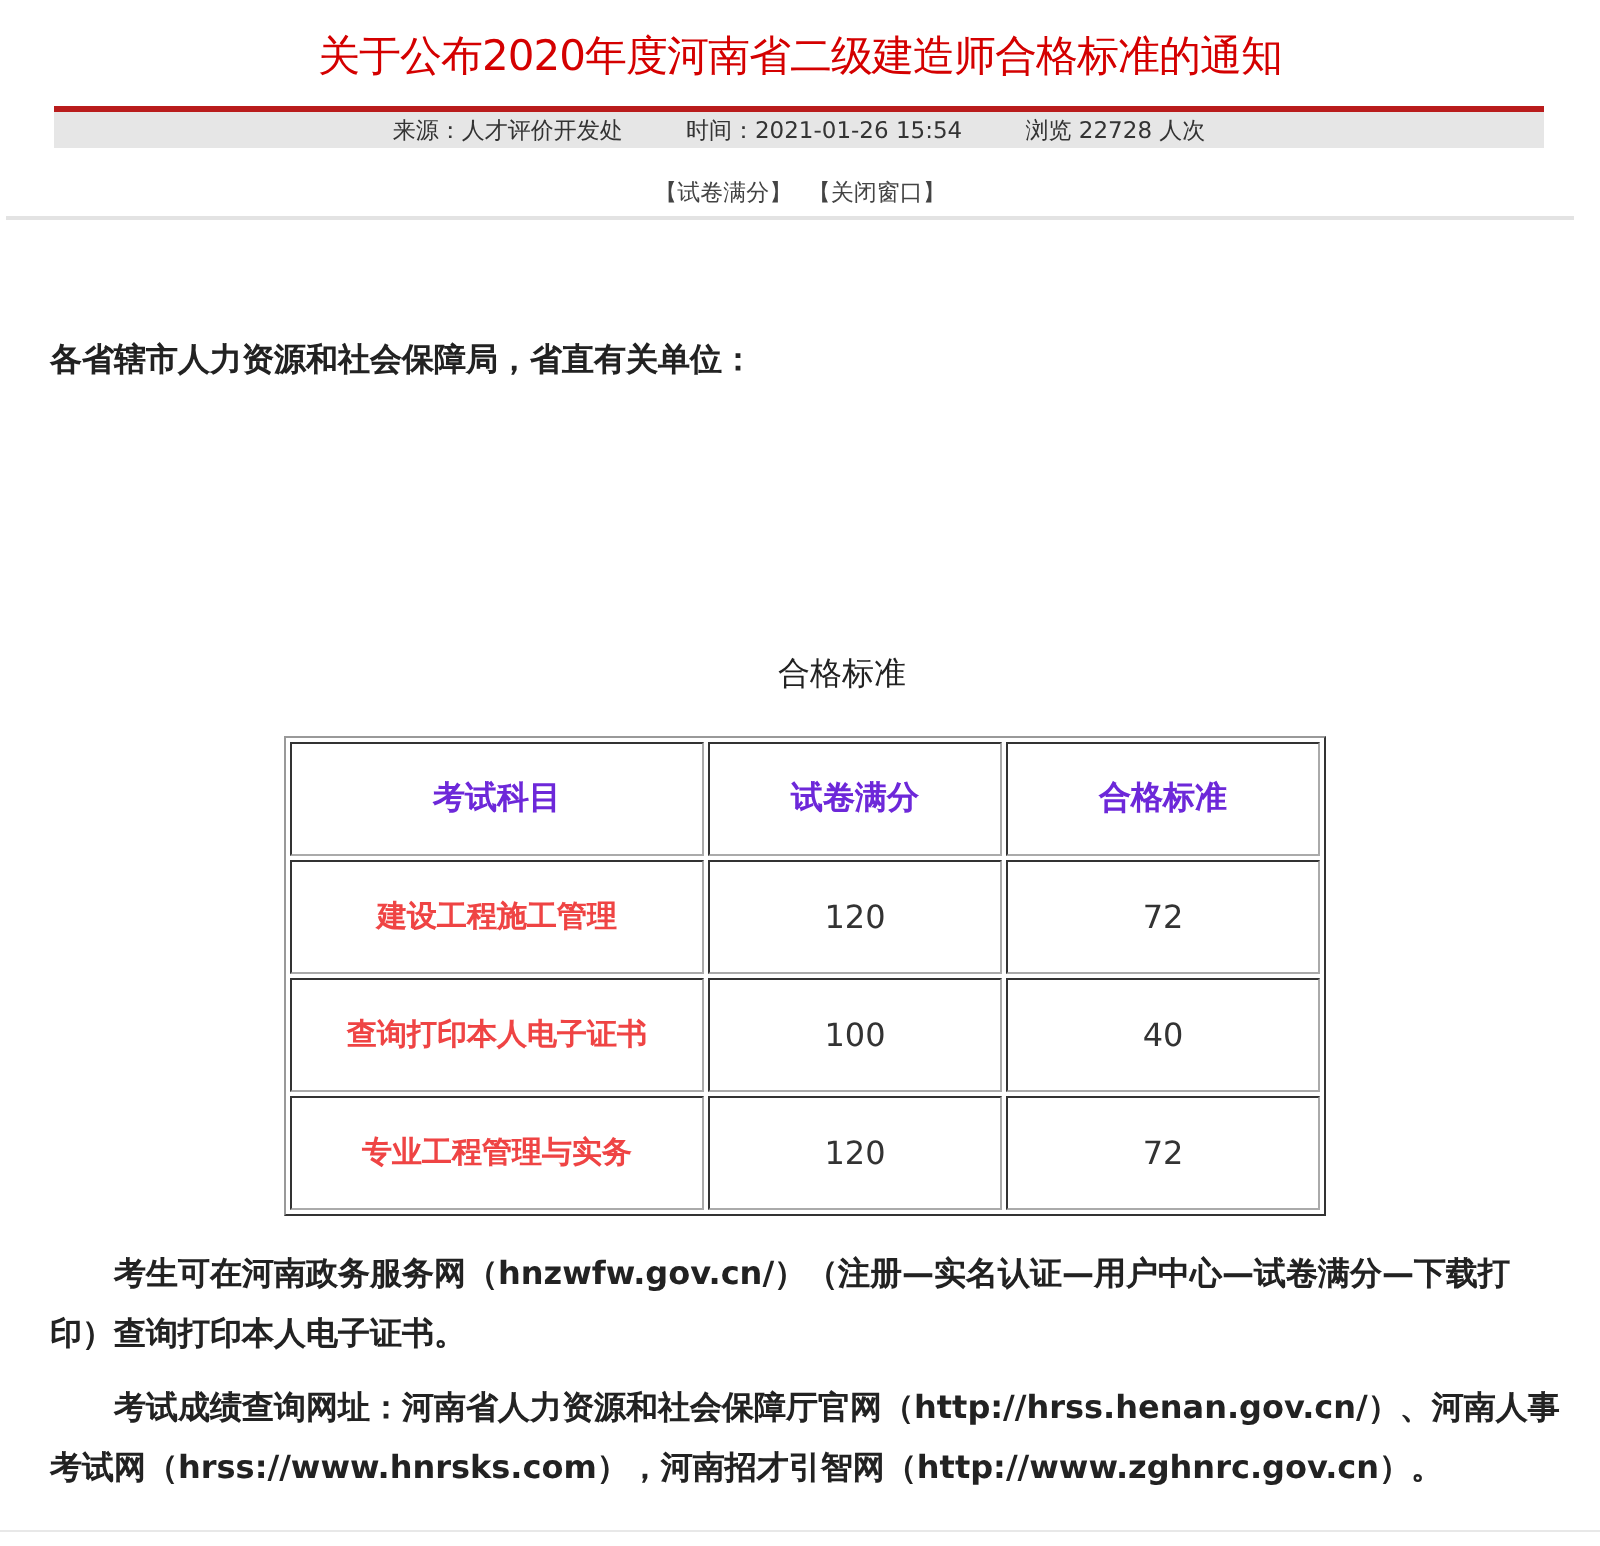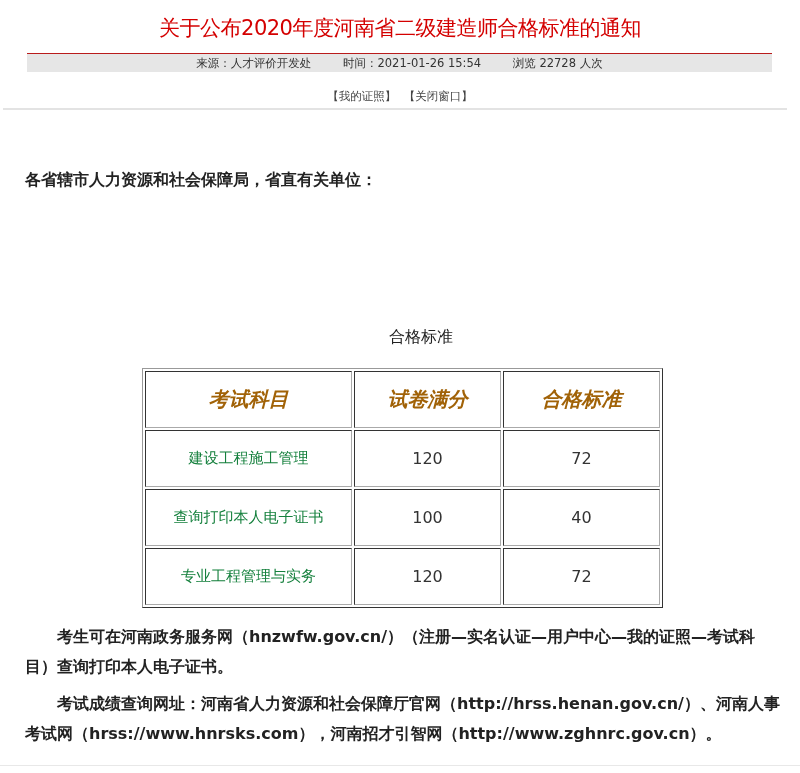--- a/index.html
+++ b/index.html
@@ -27,21 +27,21 @@
       letter-spacing: -0.5px;
       line-height: 28px;
     }
     .meta-bar {
       position: absolute;
       left: 27px;
       top: 53px;
       width: 745px;
       height: 18px;
       background: #e6e6e6;
-      border-top: 1px solid #b91c1c;
+      border-top: 3px solid #b91c1c;
       text-align: center;
       font-size: 11.5px;
       line-height: 18px;
       color: #333333;
     }
     .meta-bar span { margin: 0 14px; }
     .actions {
       position: absolute;
       left: 0;
       top: 88px;
@@ -114,28 +114,28 @@
       border: 1px solid #333333;
       border-right-color: #aaaaaa;
       border-bottom-color: #aaaaaa;
       border-left-color: #333333;
       border-top-color: #333333;
       text-align: center;
       padding: 0;
       height: 55px;
     }
     table.standards th {
-      font-size: 20px;
+      font-size: 16px;
       font-weight: bold;
-      color: #a16207;
-      font-style: italic;
+      color: #6d28d9;
     }
     table.standards td.subject {
       font-size: 15px;
-      color: #15803d;
+      color: #ef4444;
+      font-weight: bold;
     }
     table.standards td.num {
       font-size: 16px;
       color: #333333;
     }
     .col1 { width: 205px; }
     .col2 { width: 145px; }
     .col3 { width: 155px; }
   </style>
 </head>
@@ -143,21 +143,21 @@
 
 <div class="title">关于公布2020年度河南省二级建造师合格标准的通知</div>
 
 <div class="meta-bar">
   <span>来源：人才评价开发处</span>
   <span>时间：2021-01-26 15:54</span>
   <span>浏览 22728 人次</span>
 </div>
 
 <div class="actions">
-  <a>【我的证照】</a>
+  <a>【试卷满分】</a>
   <a>【关闭窗口】</a>
 </div>
 
 <div class="divider-top"></div>
 
 <div class="content">
   <p>各省辖市人力资源和社会保障局，省直有关单位：</p>
 </div>
 
 <div class="table-caption">合格标准</div>
@@ -181,17 +181,17 @@
   </tr>
   <tr>
     <td class="subject">专业工程管理与实务</td>
     <td class="num">120</td>
     <td class="num">72</td>
   </tr>
 </tbody>
   </table>
 
 <div class="content" style="top: 622px;">
-  <p class="indent">考生可在河南政务服务网（hnzwfw.gov.cn/）（注册—实名认证—用户中心—我的证照—考试科目）查询打印本人电子证书。</p>
+  <p class="indent">考生可在河南政务服务网（hnzwfw.gov.cn/）（注册—实名认证—用户中心—试卷满分—下载打印）查询打印本人电子证书。</p>
   <p class="indent">考试成绩查询网址：河南省人力资源和社会保障厅官网（http://hrss.henan.gov.cn/）、河南人事考试网（hrss://www.hnrsks.com），河南招才引智网（http://www.zghnrc.gov.cn）。</p>
 </div>
 
 <div class="divider-bottom"></div>
 
 </body></html>

